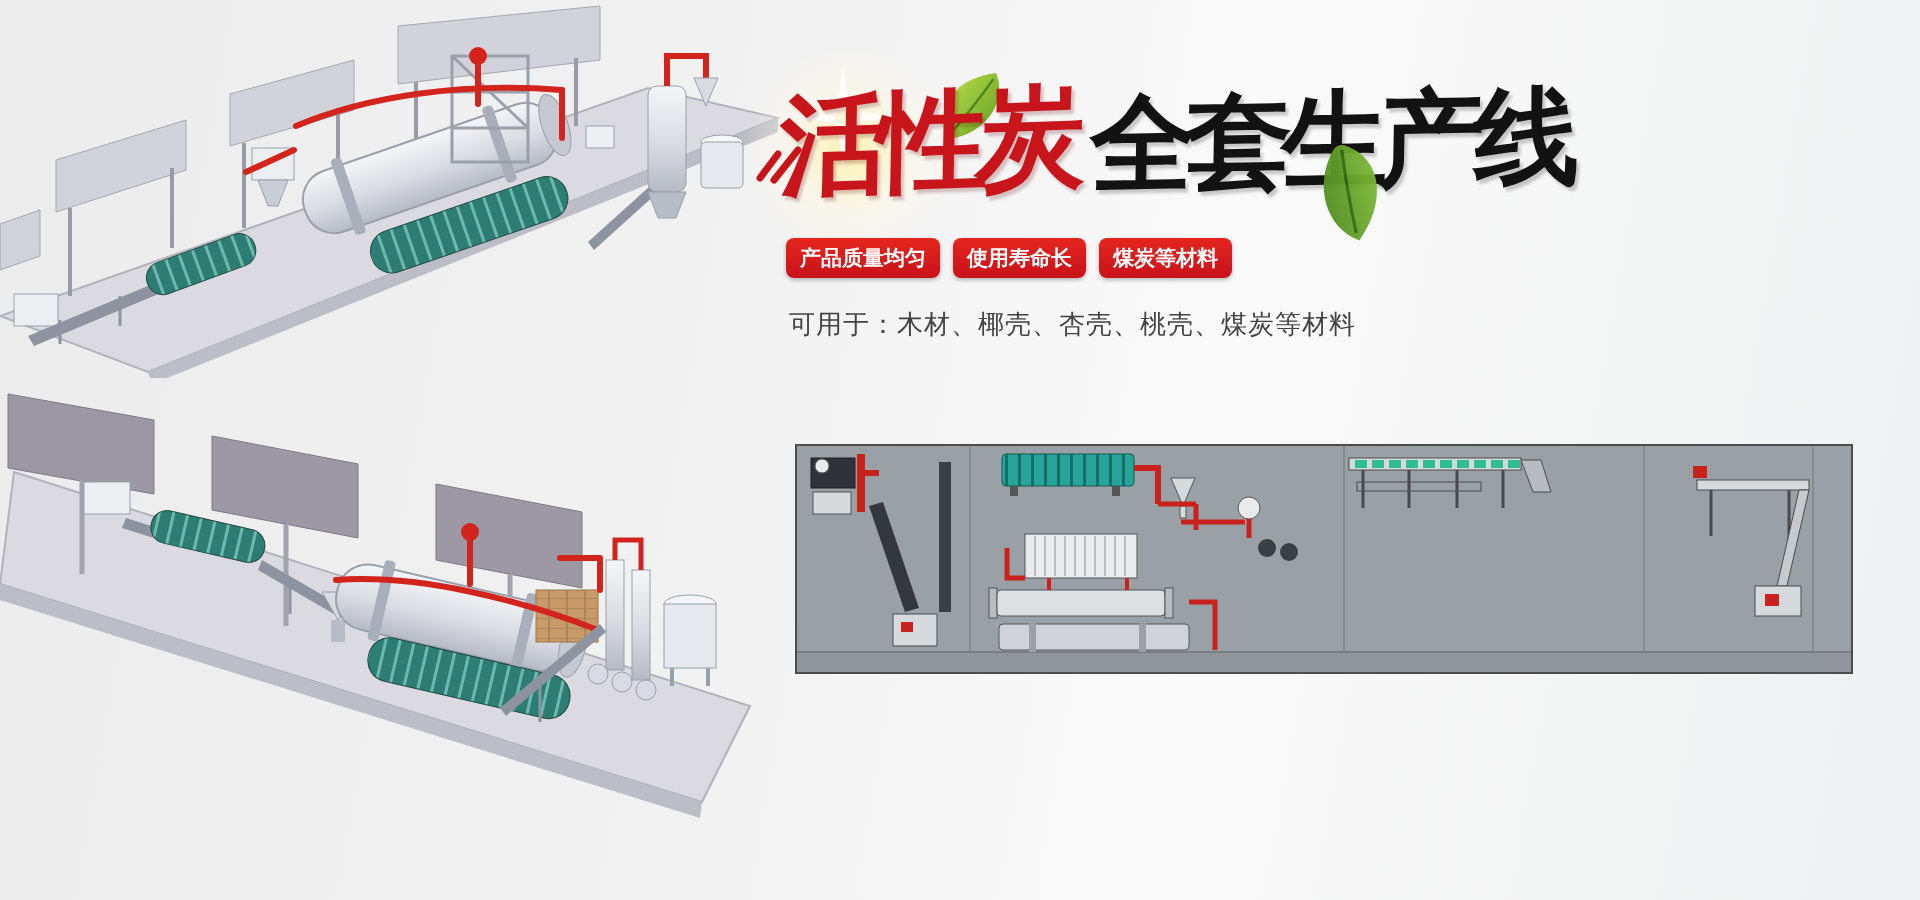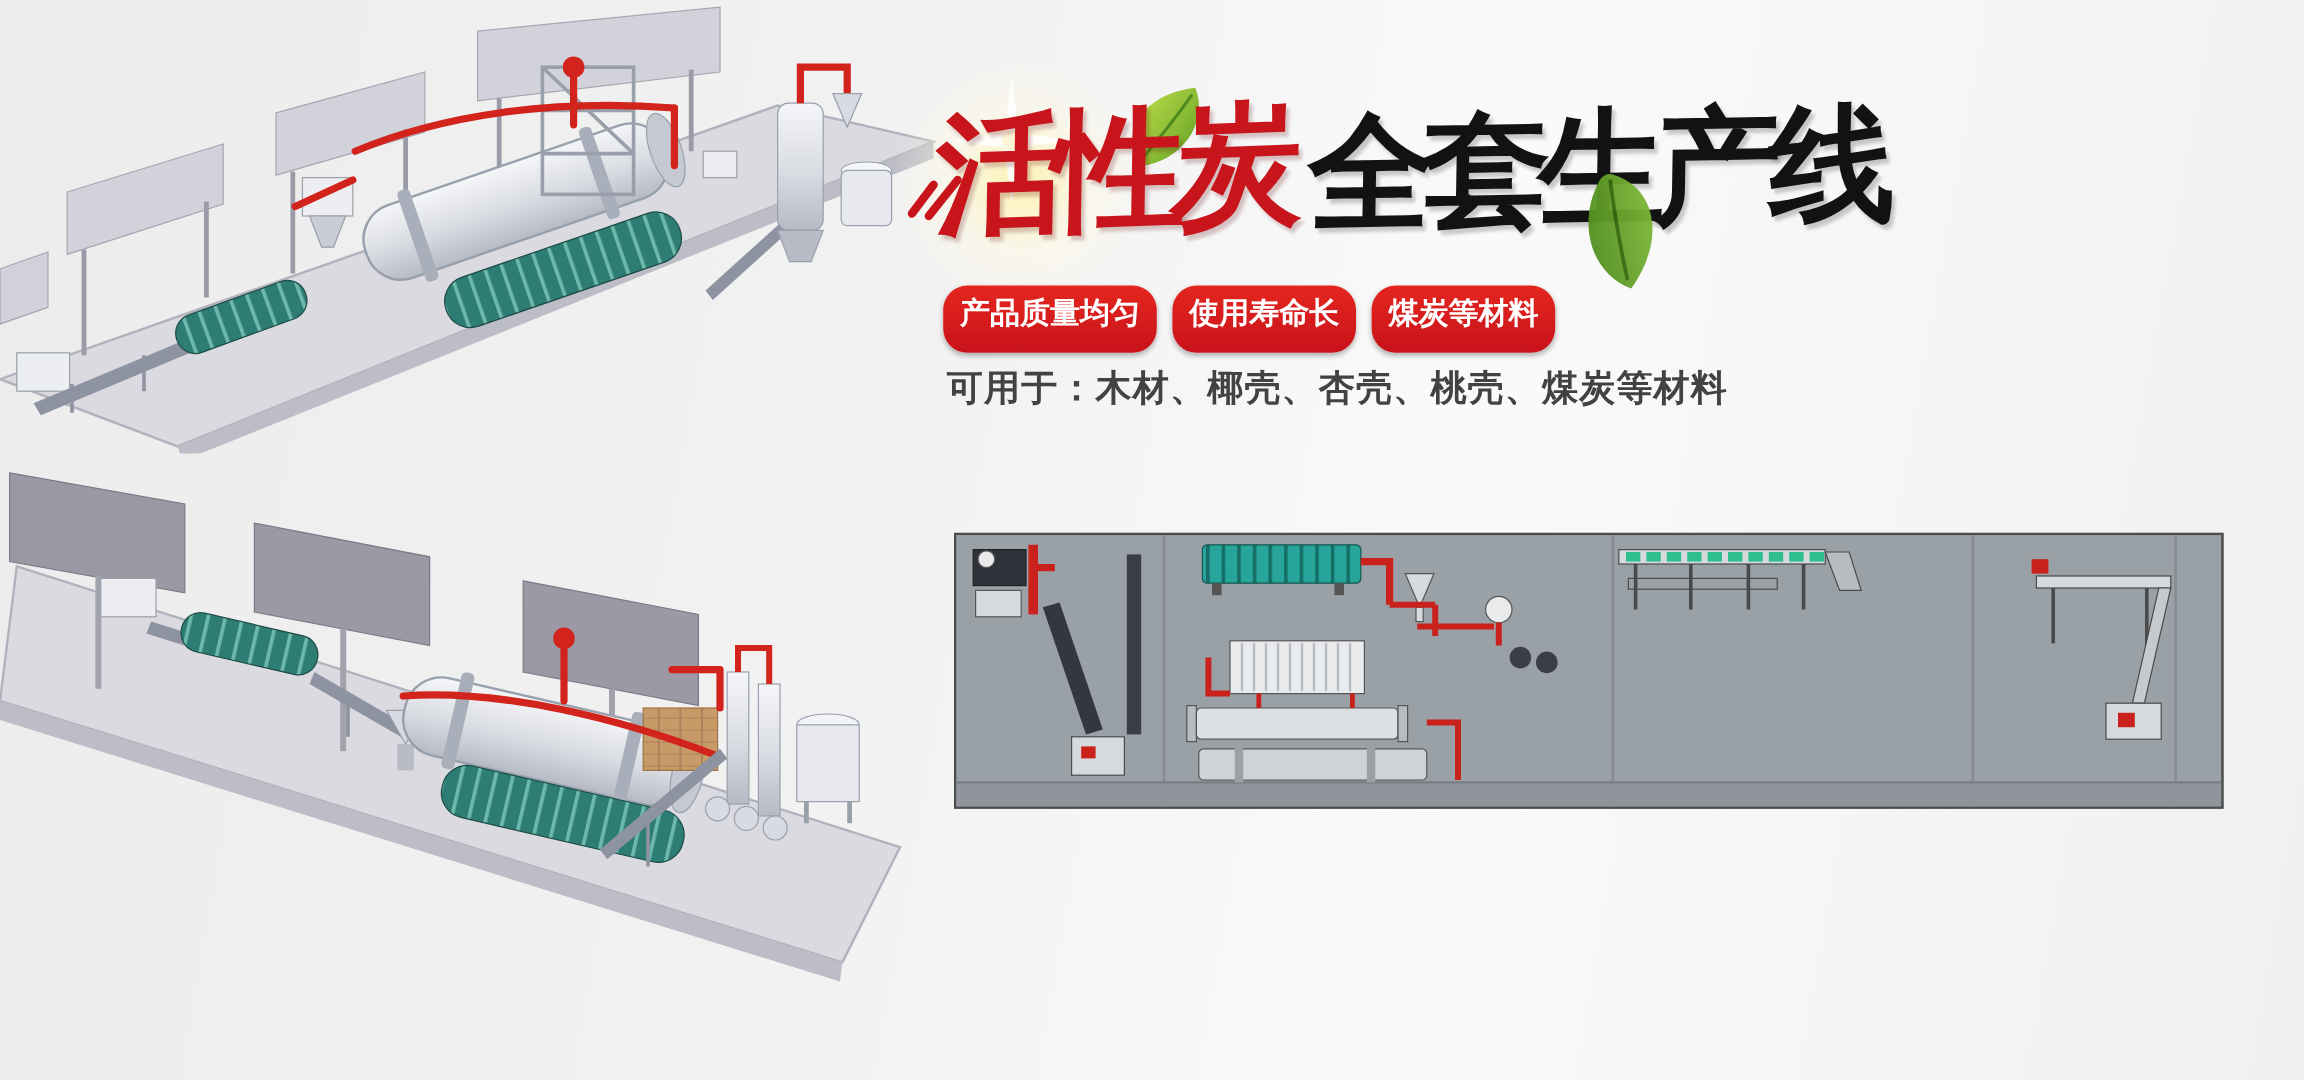--- a/index.html
+++ b/index.html
@@ -37,28 +37,28 @@
   }
   .title .black{
     font-size:106px;line-height:1.12;font-weight:900;color:#121212;
     letter-spacing:-10px;margin-left:16px;transform:rotate(-1deg) skewX(-2deg);
     text-shadow:3px 4px 3px rgba(0,0,0,.2);
   }
 
   .badges{position:absolute;left:786px;top:238px;display:flex;gap:13px;z-index:3}
   .badge{
     background:linear-gradient(180deg,#e4261e 0%,#c8121a 100%);
-    color:#fff;font-size:25px;font-weight:700;line-height:1;
-    padding:10px 14px 21px;border-radius:20px;white-space:nowrap;
+    color:#fff;font-size:21px;font-weight:700;line-height:1;
+    padding:10px 14px 9px;border-radius:8px;white-space:nowrap;
     box-shadow:0 2px 4px rgba(0,0,0,.28);
   }
 
   .desc{position:absolute;left:789px;top:296px;z-index:3}
   .desc-line{font-size:31px;font-weight:800;color:#141414;line-height:41px;letter-spacing:.5px}
-  .desc-muted{font-size:30px;font-weight:700;color:#424242;line-height:40px;margin-top:8px;letter-spacing:1px}
+  .desc-muted{font-size:26px;font-weight:400;color:#424242;line-height:40px;margin-top:8px;letter-spacing:1px}
 
   .schematic{
     position:absolute;left:795px;top:444px;width:1058px;height:230px;
     border:2px solid #4c4c4c;background:#9aa1a6;z-index:2;box-sizing:border-box;
   }
   .schematic svg{display:block}
 </style>
 </head>
 <body>
 

